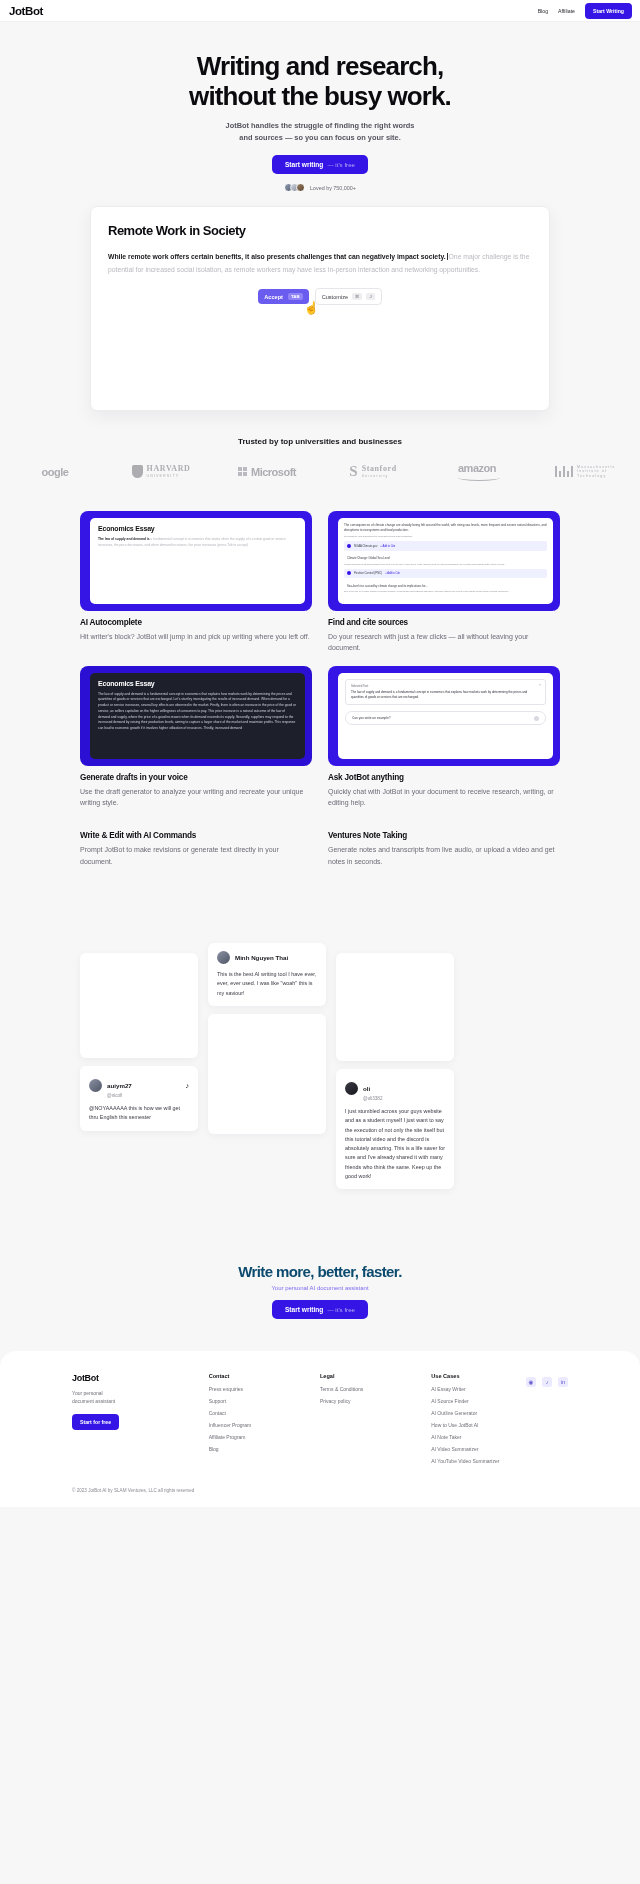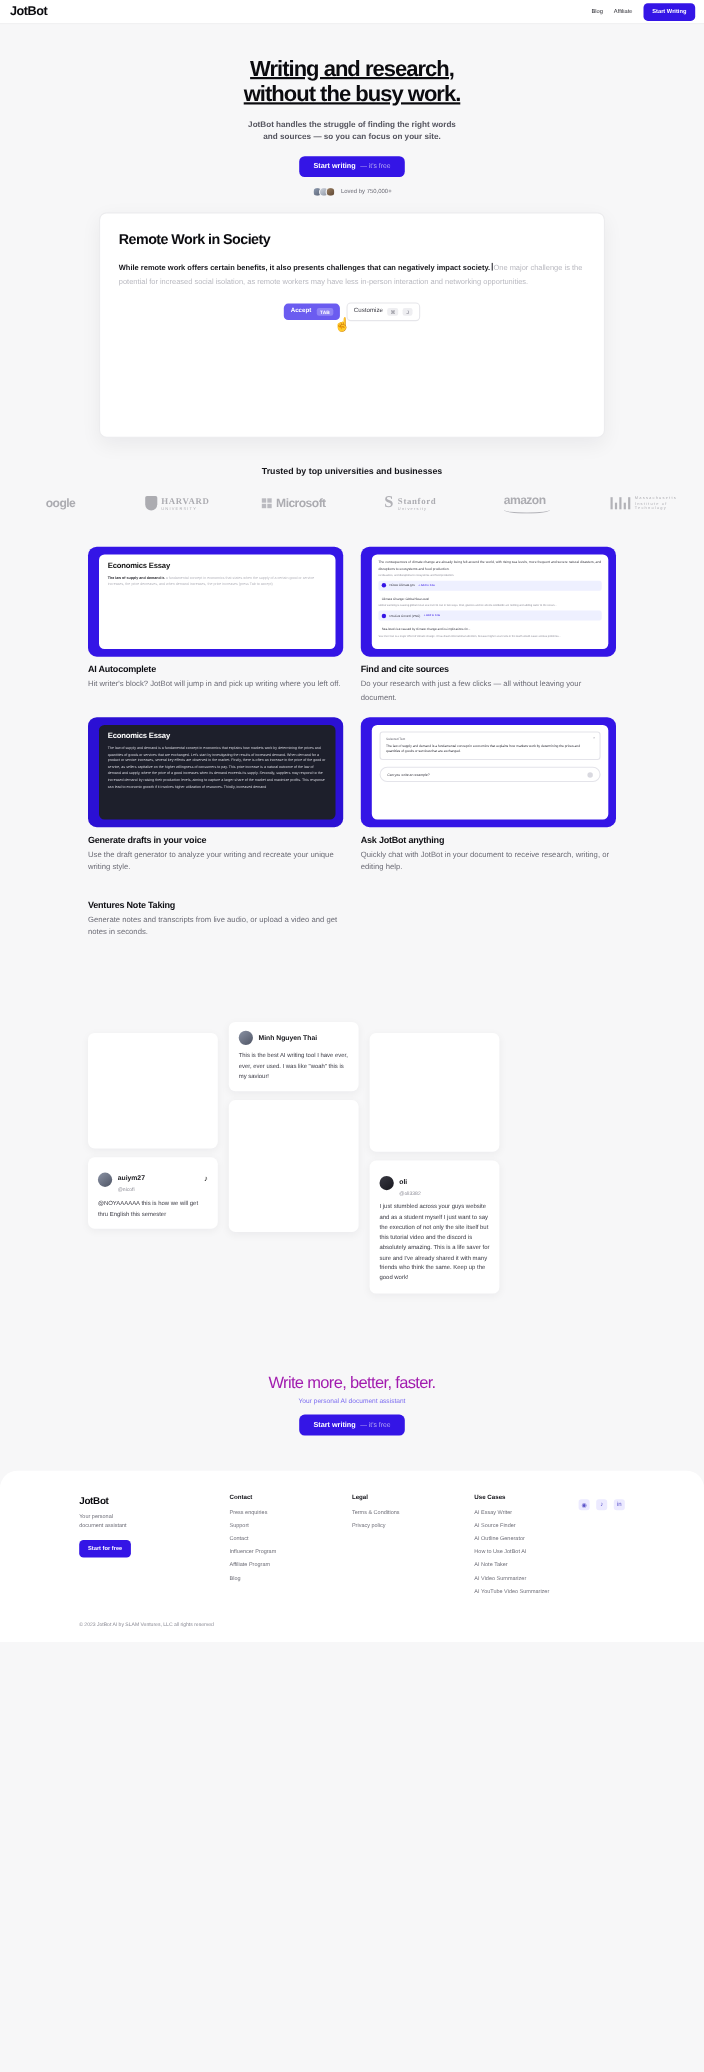--- a/index.html
+++ b/index.html
@@ -27,23 +27,22 @@
   .nav-link { font-size: 5.2px; color: #2a2a31; text-decoration: none; }
   .btn-primary {
     background: #3415e6; color: #fff; border: none; border-radius: 4px;
     font-size: 5.2px; font-weight: 700; padding: 5px 8px; cursor: pointer;
     font-family: inherit;
   }
 
   
   .hero { text-align: center; padding: 30px 0 0; }
   .hero h1 {
-    font-size: 20px; font-weight: 800; line-height: 1.14; letter-spacing: -0.9px;
+    font-size: 26px; font-weight: 800; line-height: 1.14; letter-spacing: -0.9px;
     color: #0b0b0f;
-    text-decoration: underline;
   }
   .hero-sub {
     margin-top: 9px; font-size: 7.4px; line-height: 1.55; color: #55555f; font-weight: bold;
   }
   .hero-cta {
     margin: 12px auto 0; display: inline-flex; align-items: baseline; gap: 4px;
     background: #3415e6; border: none; border-radius: 5px; cursor: pointer;
     padding: 6px 13px; font-family: inherit;
   }
   .hero-cta .strong { color: #fff; font-size: 6.6px; font-weight: 700; }
@@ -192,21 +191,21 @@
   .t-handle { font-size: 4.6px; color: #8c8c96; margin-top: 1px; }
   .t-badge { margin-left: auto; font-size: 7px; line-height: 1; }
   .t-body { margin-top: 6px; font-size: 5.4px; line-height: 1.72; color: #3a3a44; }
   .tw-icon { width: 9px; height: 7px; background: #1d9bf0; border-radius: 1.5px; }
   .yt-icon { width: 9px; height: 6.5px; background: #ff0000; border-radius: 2px; position: relative; }
   .yt-icon::after { content:""; position:absolute; left:3.4px; top:1.6px; border-left:3px solid #fff; border-top:1.7px solid transparent; border-bottom:1.7px solid transparent; }
   .tt-icon { font-size: 7px; color: #111; font-weight: 700; }
 
   
   .closing { text-align: center; margin-top: 10px; }
-  .closing h2 { font-size: 15px; font-weight: 400; letter-spacing: -0.6px; color: #a21caf; }
+  .closing h2 { font-size: 15px; font-weight: 700; letter-spacing: -0.6px; color: #0c4a6e; }
   .closing p { margin-top: 5px; font-size: 6px; color: #7b6bf0; }
   .closing .hero-cta { margin-top: 9px; }
 
   
   .footer {
     margin-top: 32px; background: #fff; border-radius: 16px 16px 0 0;
     padding: 22px 72px 14px; position: relative;
   }
   .footer-grid { display: grid; grid-template-columns: 1.25fr 1fr 1fr 1.35fr; gap: 10px; }
   .footer-brand .fb-logo { font-size: 9px; font-weight: 800; letter-spacing: -0.3px; color: #0b0b0f; }
@@ -406,20 +405,24 @@
             <span>Can you write an example?</span>
             <span class="chat-send"></span>
           </div>
         </div>
       </div>
       <div class="feature-head">Ask JotBot anything</div>
       <div class="feature-text">Quickly chat with JotBot in your document to receive research, writing, or editing help.</div>
     </div>
 
     <div class="feature-block textonly">
+      <div class="feature-head">Write &amp; Edit with AI Commands</div>
+      <div class="feature-text">Prompt JotBot to make revisions or generate text directly in your document.</div>
+    </div>
+    <div class="feature-block textonly">
       <div class="feature-head">Ventures Note Taking</div>
       <div class="feature-text">Generate notes and transcripts from live audio, or upload a video and get notes in seconds.</div>
     </div>
   </div>
 
   <div class="testimonials">
     <div class="t-col" style="left:80px; top:0; width:118px;">
       <div class="t-card blank" style="min-height:105px"></div>
       <div class="t-card" style="margin-top:8px">
         <div class="t-head">

